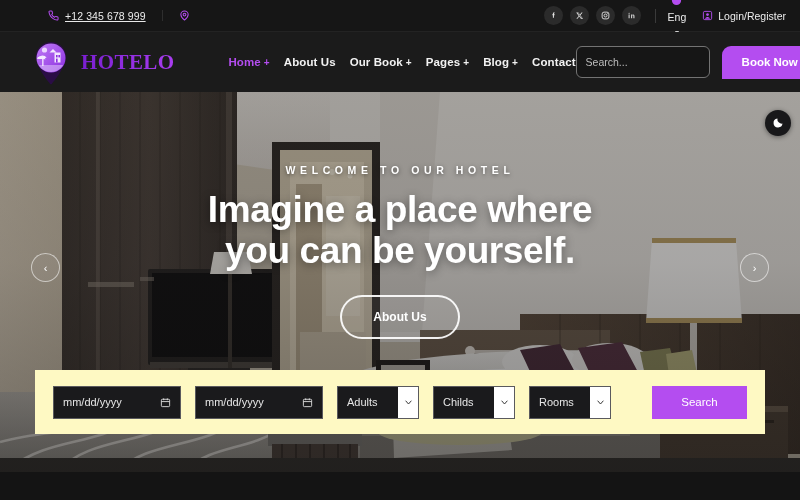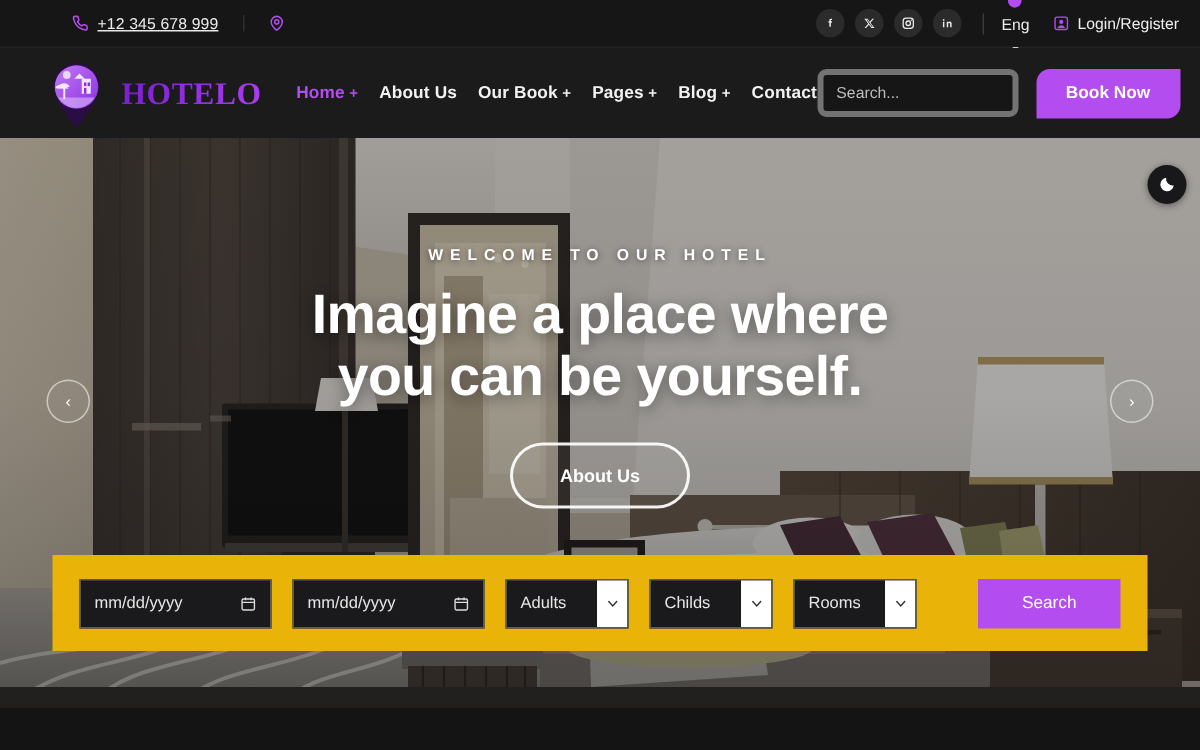--- a/index.html
+++ b/index.html
@@ -67,33 +67,33 @@
   .logo-pin svg { display: block; }
   .brand-name {
     font-size: 21px; font-weight: bold; letter-spacing: .4px;
     color: #8a2be2;
     background: linear-gradient(90deg,#7a1fd1,#a93df0);
     -webkit-background-clip: text; background-clip: text;
     -webkit-text-fill-color: transparent;
     font-family: "Liberation Serif", serif;
   }
 
-  .nav { display: flex; align-items: center; gap: 14px; margin-left: 23px; }
+  .nav { display: flex; align-items: center; gap: 14px; margin-left: 54px; }
   .nav-item {
     font-size: 11.5px; color: #f2f2f2; font-weight: bold;
     display: flex; align-items: center; gap: 3px;
     letter-spacing: .1px; white-space: nowrap;
   }
   .nav-item.active { color: #b44df0; }
   .nav-plus { font-size: 10px; font-weight: bold; }
 
   .header-right { margin-left: auto; display: flex; align-items: center; gap: 12px; }
   .search-box {
     width: 134px; height: 32px;
-    border: 4px solid #737373; border-radius: 6px;
+    border: 1px solid #737373; border-radius: 6px;
     background: #161616;
     display: flex; align-items: center;
     padding: 0 9px;
   }
   .search-box input {
     flex: 1; background: transparent; border: none; outline: none;
     color: #d8d8d8; font-size: 10.5px; font-family: "Liberation Sans", sans-serif;
   }
   .search-box input::placeholder { color: #bdbdbd; }
   .search-ico { color: #dcdcdc; display: flex; }
@@ -162,21 +162,21 @@
     display: flex; align-items: center; justify-content: center;
     cursor: pointer; z-index: 5;
     box-shadow: 0 1px 5px rgba(0,0,0,.45);
   }
 
   
   .booking {
     position: absolute;
     left: 35px; right: 35px; bottom: 38px;
     height: 64px;
-    background: #eab308;
+    background: #fef9c3;
     display: flex; align-items: center;
     padding: 12px 18px; gap: 14px;
     z-index: 5;
   }
   .fld {
     height: 33px; background: #1a1a1c;
     border: 1px solid #5a5a5e;
     display: flex; align-items: center;
     color: #e6e6e6; font-size: 11px;
     padding: 0 9px;

